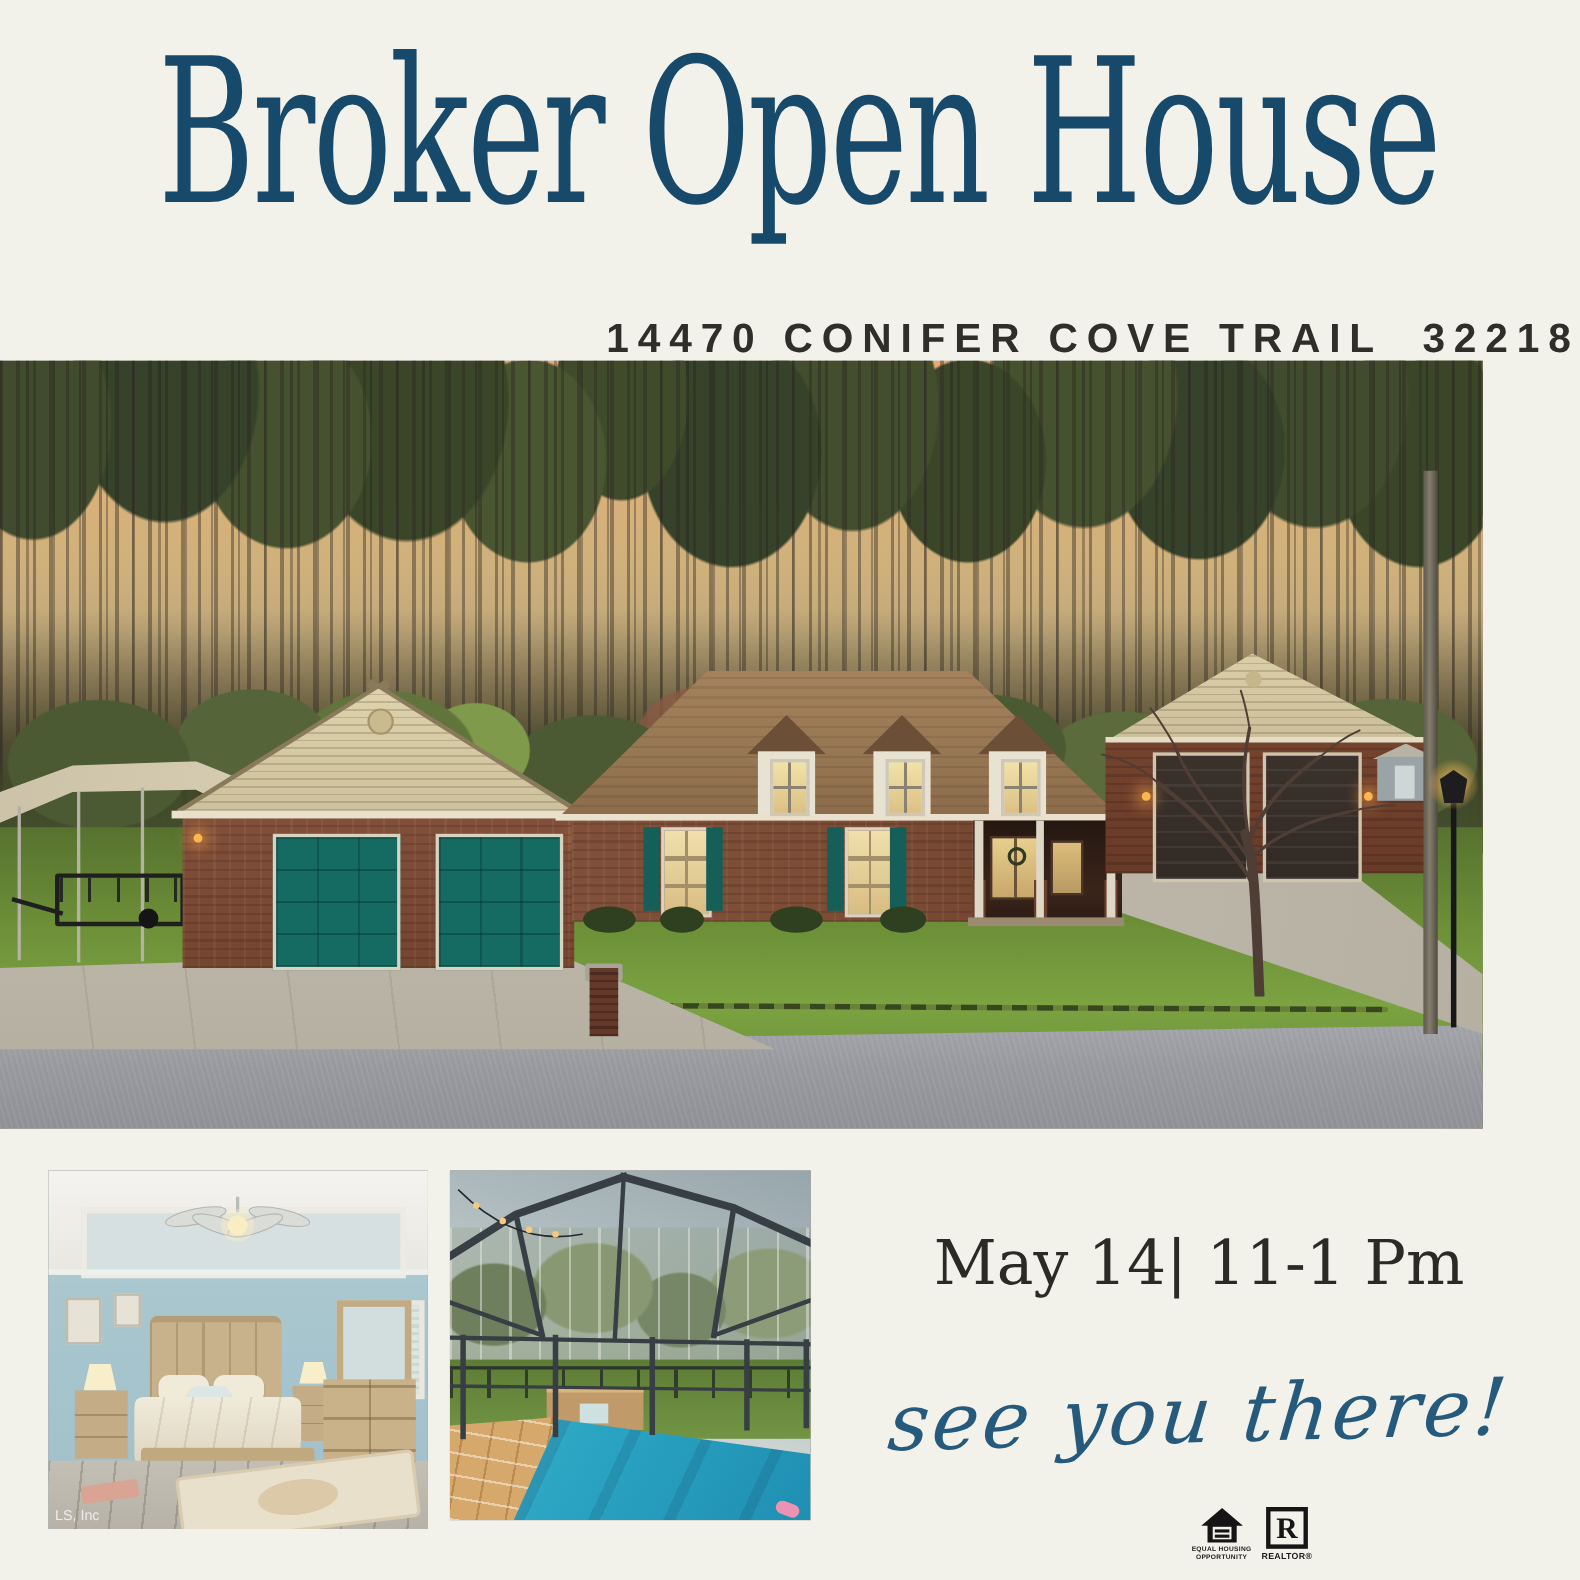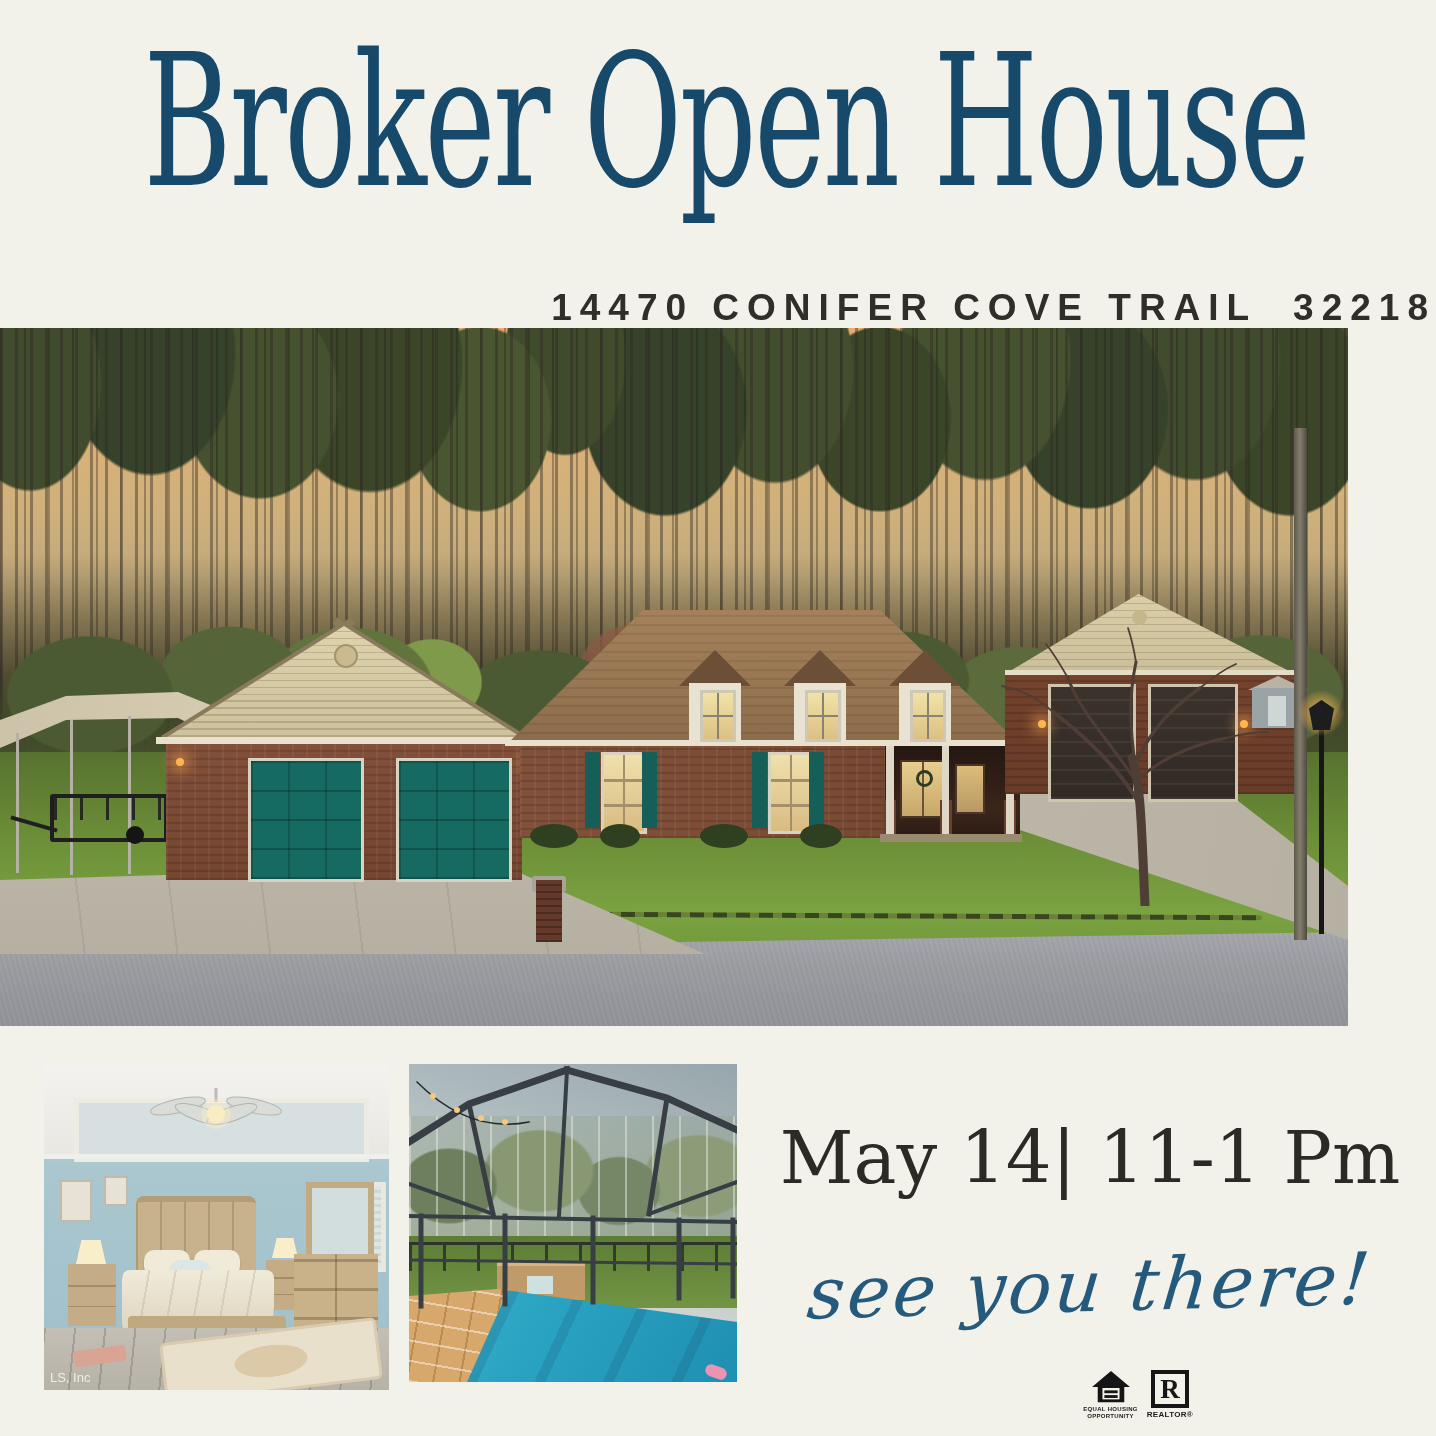--- a/index.html
+++ b/index.html
@@ -184,21 +184,21 @@
   .pl-pool{left:0;top:0;width:328px;height:318px;clip-path:polygon(18px 252px,96px 226px,328px 258px,328px 318px,40px 318px);background:
     repeating-linear-gradient(115deg,rgba(20,60,90,.16) 0 10px,transparent 10px 62px),
     linear-gradient(120deg,#4ac1d5 0%,#2aa3c2 55%,#1f8fb2 100%);filter:drop-shadow(0 -3px 0 #e9e4d6);}
   .pl-deck{left:0;top:0;width:328px;height:318px;clip-path:polygon(0 232px,100px 224px,58px 318px,0 318px);background:
     repeating-linear-gradient(10deg,rgba(255,255,255,.45) 0 2px,transparent 2px 20px),
     repeating-linear-gradient(100deg,rgba(160,110,55,.5) 0 2px,transparent 2px 26px),#d7a86c;}
   .pl-float{left:296px;top:302px;width:22px;height:12px;border-radius:6px;background:#ec93b4;transform:rotate(20deg);}
   .pl-frame{left:0;top:0;}
 
   
-  .date-line{left:770px;top:1116px;width:640px;text-align:center;font-family:"DejaVu Serif",serif;font-size:72px;color:#2c2a25;white-space:nowrap;}
+  .date-line{left:770px;top:1116px;width:640px;text-align:center;font-family:"DejaVu Serif",serif;font-size:56px;color:#2c2a25;white-space:nowrap;}
   .tagline{left:768px;top:1244px;width:644px;text-align:center;font-family:"DejaVu Serif",serif;font-style:italic;font-size:72px;letter-spacing:3px;color:var(--script-blue,#265a7d);transform:rotate(-1.5deg) skewX(-7deg);white-space:nowrap;}
 
   
   .caption{top:1392px;text-align:center;font-weight:700;font-size:34px;letter-spacing:2px;color:#3a3833;white-space:nowrap;}
   .cap-bed{left:44px;width:345px;}
   .cap-sqft{left:409px;width:330px;}
 
   
   .logos{right:8px;top:1370px;display:flex;gap:9px;align-items:flex-start;}
   .logo-block{display:flex;flex-direction:column;align-items:center;}

